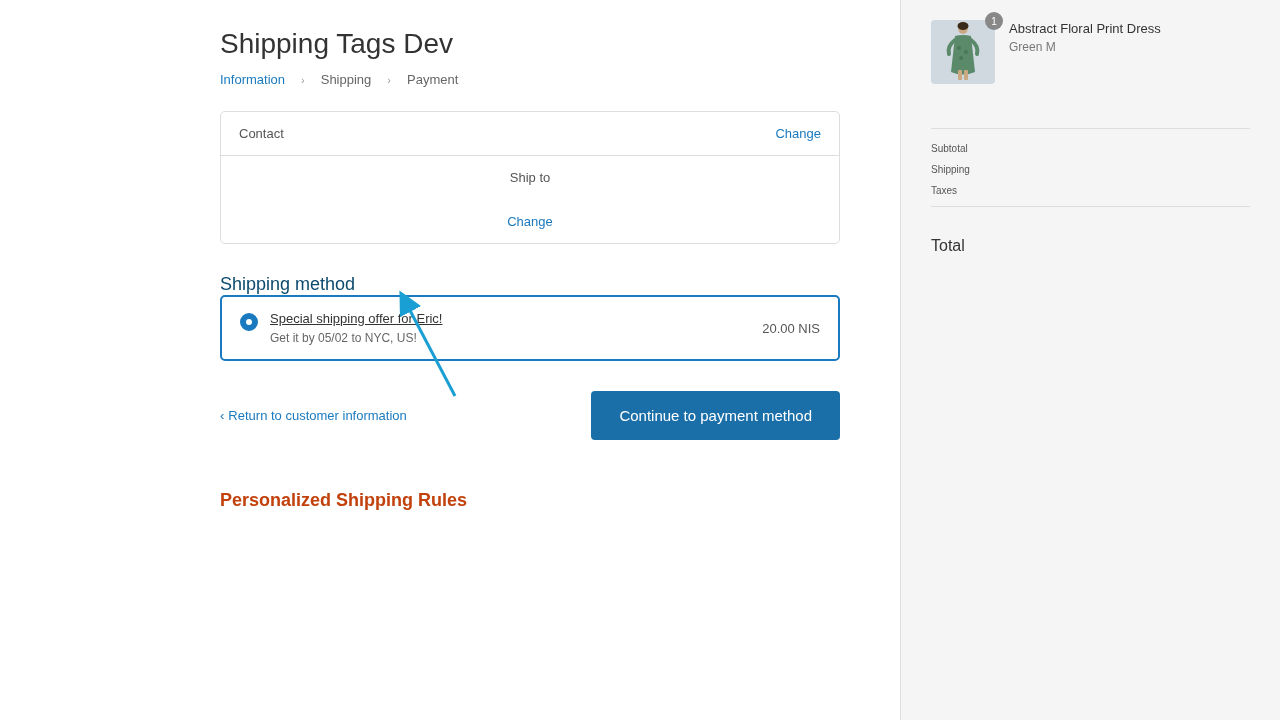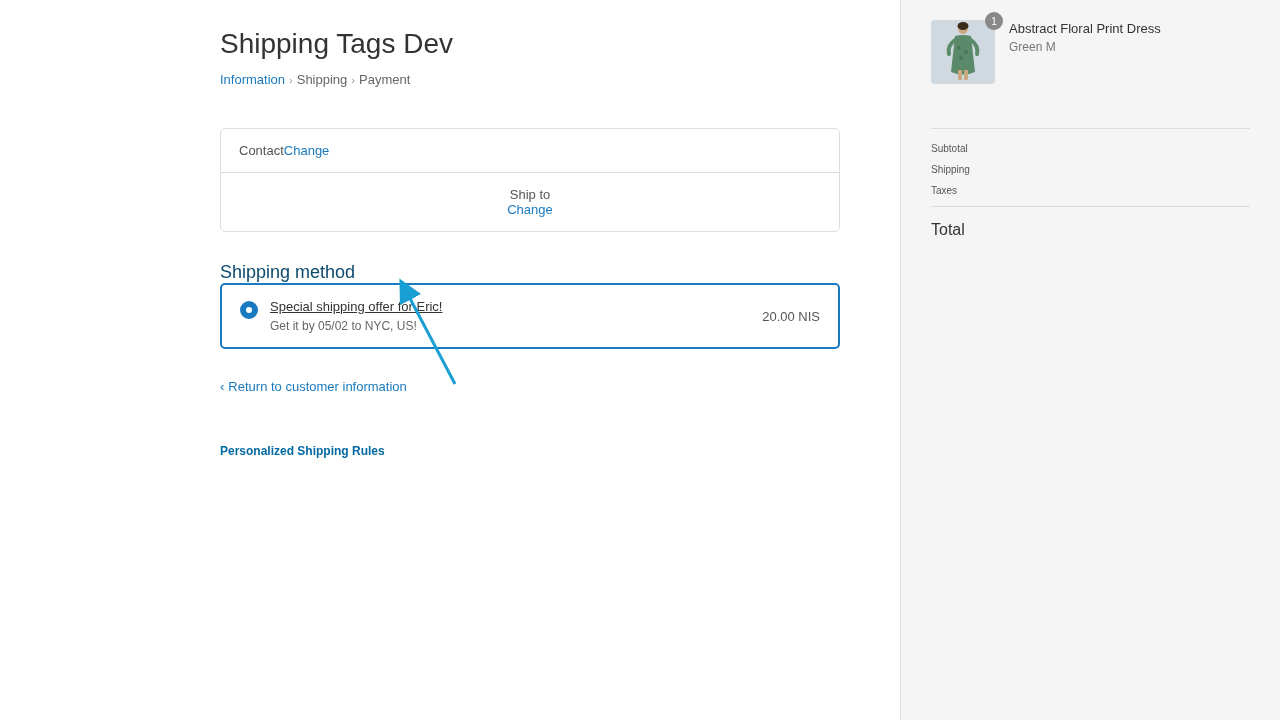--- a/index.html
+++ b/index.html
@@ -24,22 +24,22 @@
     .page-title {
       font-size: 28px;
       font-weight: 400;
       color: #333;
       margin-bottom: 12px;
     }
 
     .breadcrumb {
       display: flex;
       align-items: center;
-      gap: 4px;
-      margin-bottom: 41px;
+      gap: 16px;
+      margin-bottom: 24px;
       font-size: 13px;
     }
 
     .breadcrumb-item-active {
       color: #1a7abf;
       cursor: pointer;
     }
 
     .breadcrumb-item-inactive {
       color: #666;
@@ -52,22 +52,24 @@
 
     .info-card {
       border: 1px solid #ddd;
       border-radius: 5px;
       margin-bottom: 30px;
       background: #fff;
     }
 
     .info-row {
       display: flex;
+      justify-content: space-between;
       align-items: center;
       padding: 14px 18px;
+      gap: 29px;
     }
 
     .info-row + .info-row {
       border-top: 1px solid #ddd;
       flex-direction: column;
     }
 
     .info-label {
       color: #555;
       font-size: 13px;
@@ -167,23 +169,23 @@
       border: none;
       border-radius: 4px;
       padding: 16px 28px;
       font-size: 15px;
       font-weight: 500;
       cursor: pointer;
       white-space: nowrap;
     }
 
     .personalized-label {
-      font-size: 12px;
+      font-size: 18px;
       font-weight: 700;
-      color: #0369a1;
+      color: #c2410c;
       margin-top: 10px;
     }
 
     
     .arrow-annotation {
       position: absolute;
       left: 155px;
       top: -120px;
       width: 120px;
       height: 130px;
@@ -266,21 +268,21 @@
       margin-bottom: 10px;
       font-size: 10px;
       color: #555;
     }
 
     .total-row.grand-total {
       font-size: 16px;
       color: #333;
       font-weight: 500;
       border-top: 1px solid #ddd;
-      padding-top: 14px;
+      padding-top: 30px;
       margin-top: 4px;
     }
   </style>
 </head>
 <body>
 
 <div class="main-content">
 
   <h1 class="page-title">Shipping Tags Dev</h1>
 
@@ -326,20 +328,21 @@
           <polygon points="0 0, 8 4, 0 8" fill="#1a9fd4"></polygon>
         </marker>
       </defs>
       <line x1="80" y1="125" x2="30" y2="30" stroke="#1a9fd4" stroke-width="3" marker-end="url(#arrowhead)"></line>
     </svg>
 
     <a class="return-link">
       <span>‹</span>
       <span>Return to customer information</span>
     </a>
+    <button class="continue-btn">Continue to payment method</button>
   </div>
 
   <div class="personalized-label">Personalized Shipping Rules</div>
 
 </div>
 
 <div class="sidebar">
   <div class="sidebar-product">
     <div class="product-image-wrapper">
       <div class="product-image-placeholder">

